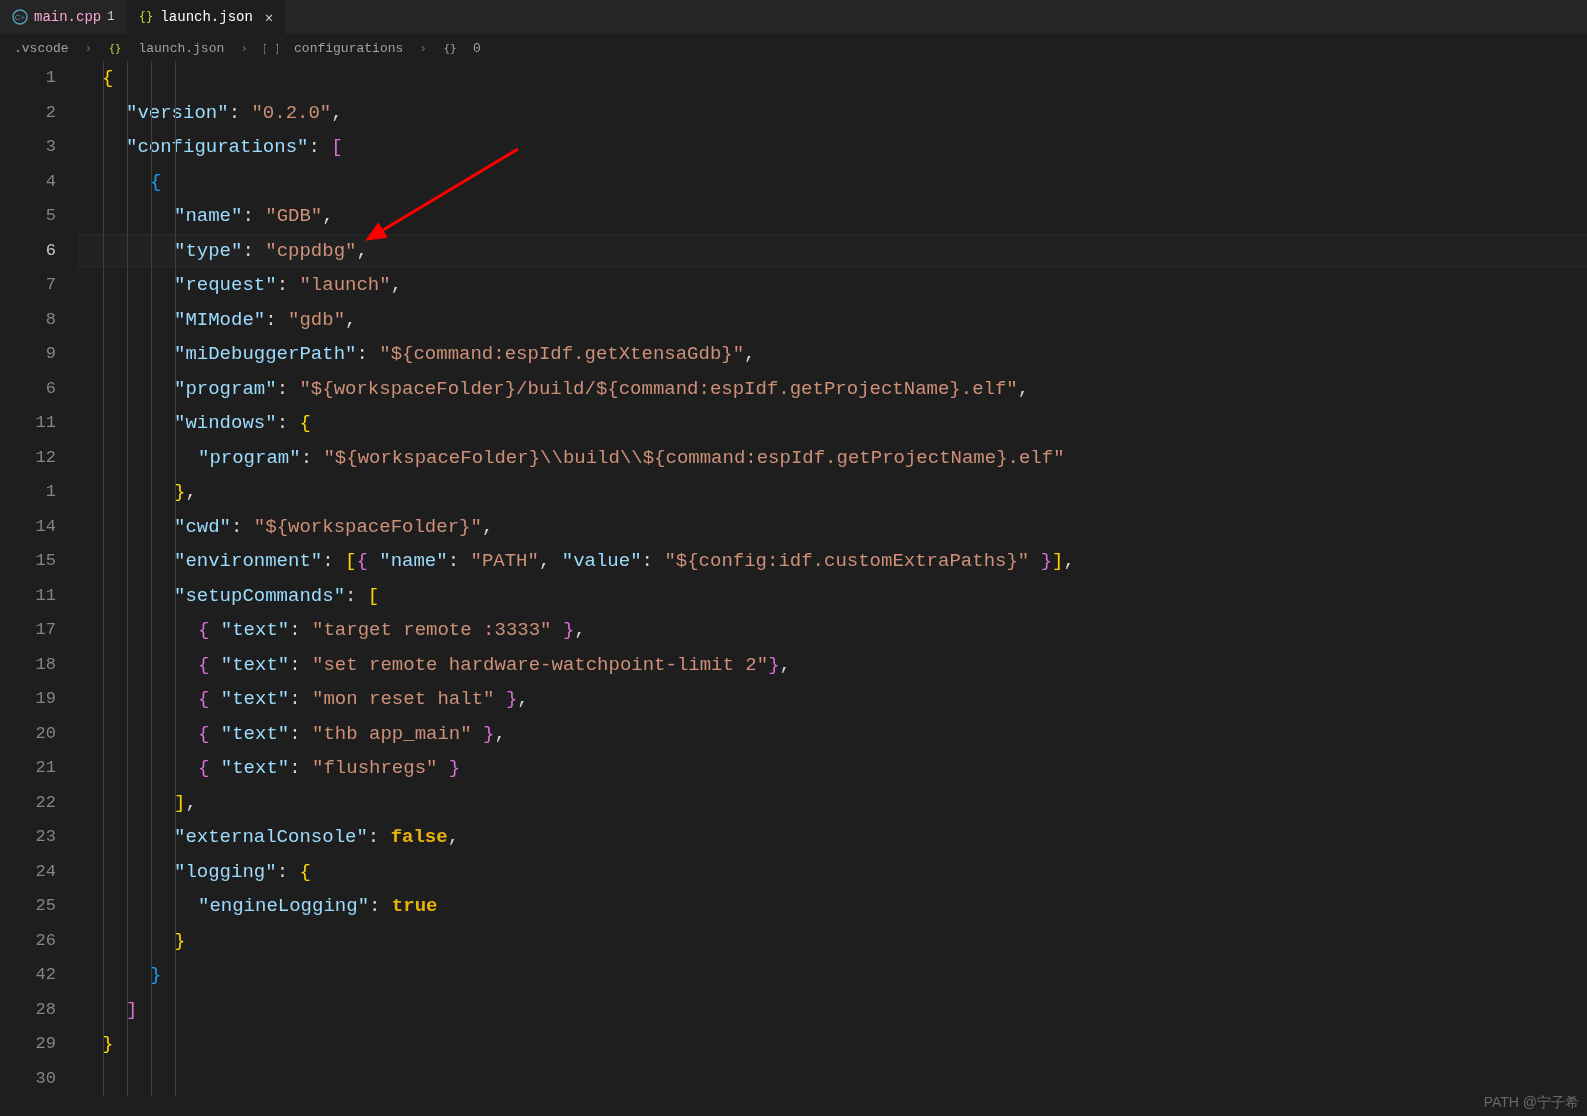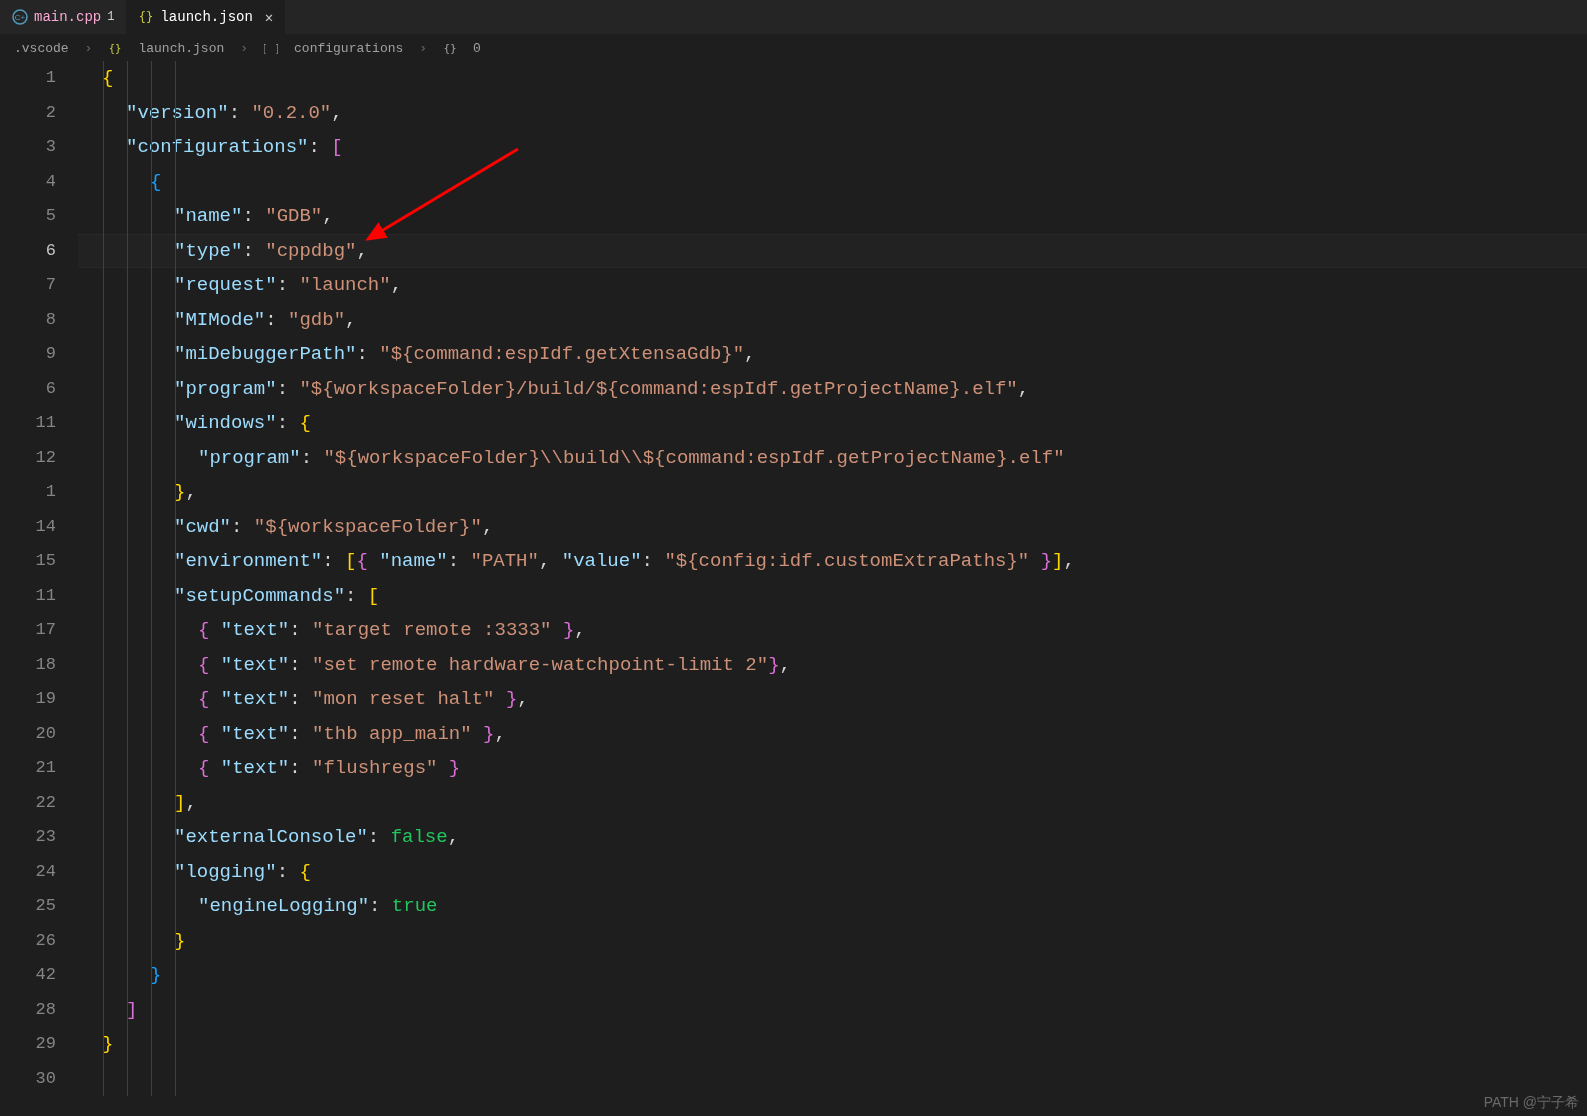--- a/index.html
+++ b/index.html
@@ -81,21 +81,21 @@
   top:0;
   pointer-events:none;
 }
 .tok-brace { color:#ffd700; }
 .tok-brace-1 { color:#da70d6; }
 .tok-brace-2 { color:#179fff; }
 .tok-brace-3 { color:#ffd700; }
 .tok-key { color:#9cdcfe; }
 .tok-str { color:#ce9178; }
 .tok-punc { color:#d4d4d4; }
-.tok-bool { color:#22c55e; }
+.tok-bool { color:#eab308;font-weight:bold; }
 .highlight-line {
   position:absolute;
   left:0;
   right:0;
   height:34.5px;
   background:rgba(255,255,255,0.02);
   border-top:1px solid #282828;
   border-bottom:1px solid #282828;
   pointer-events:none;
 }

